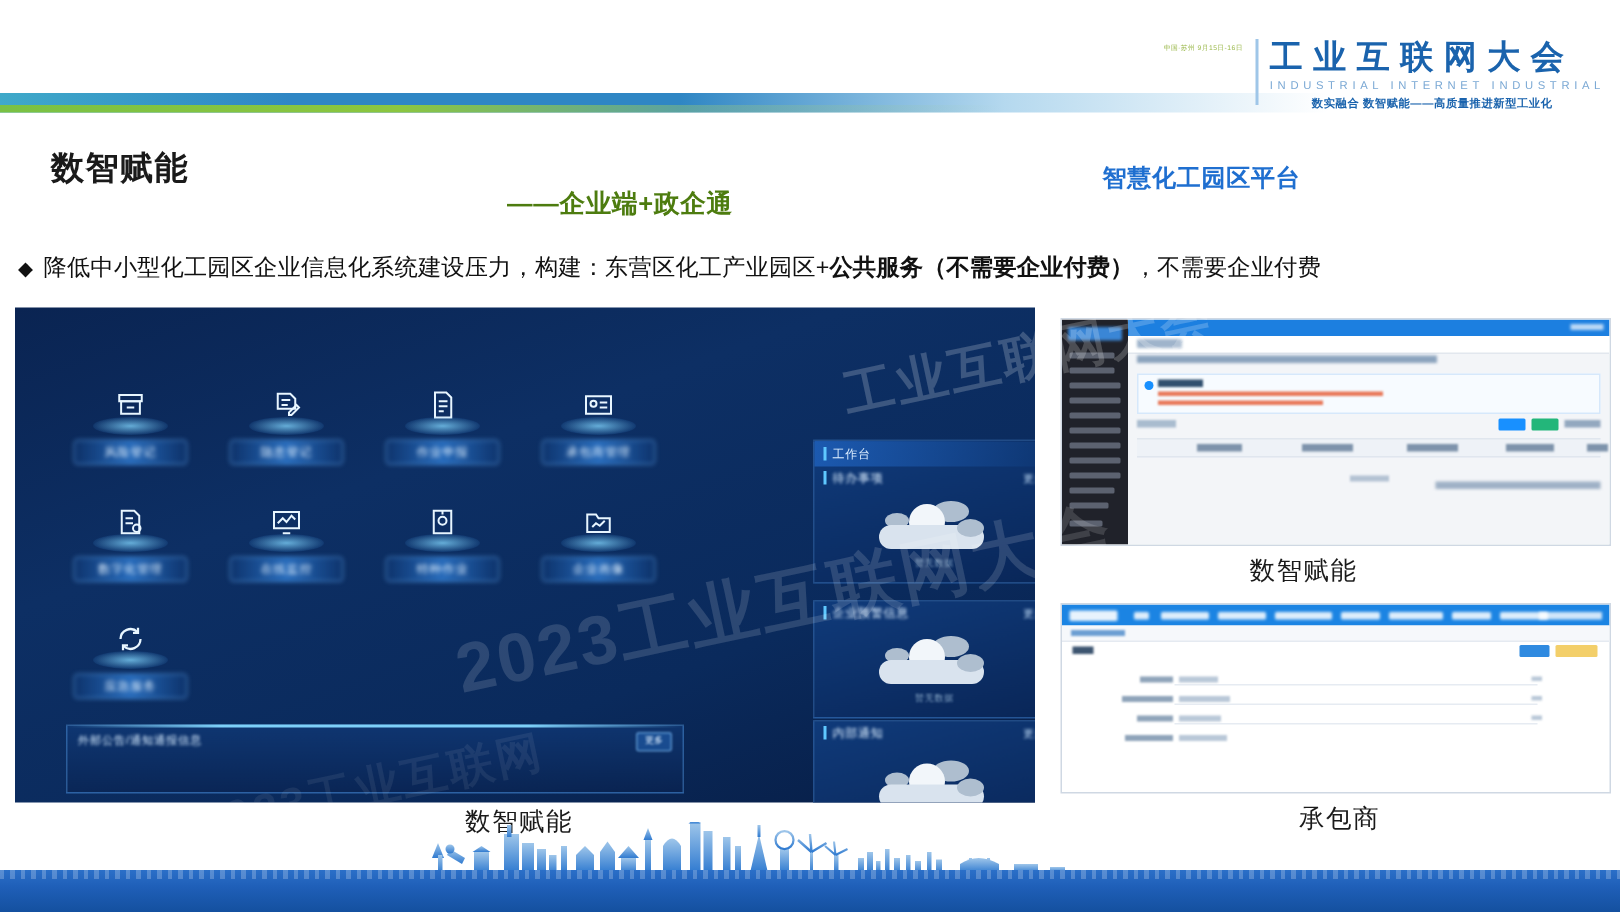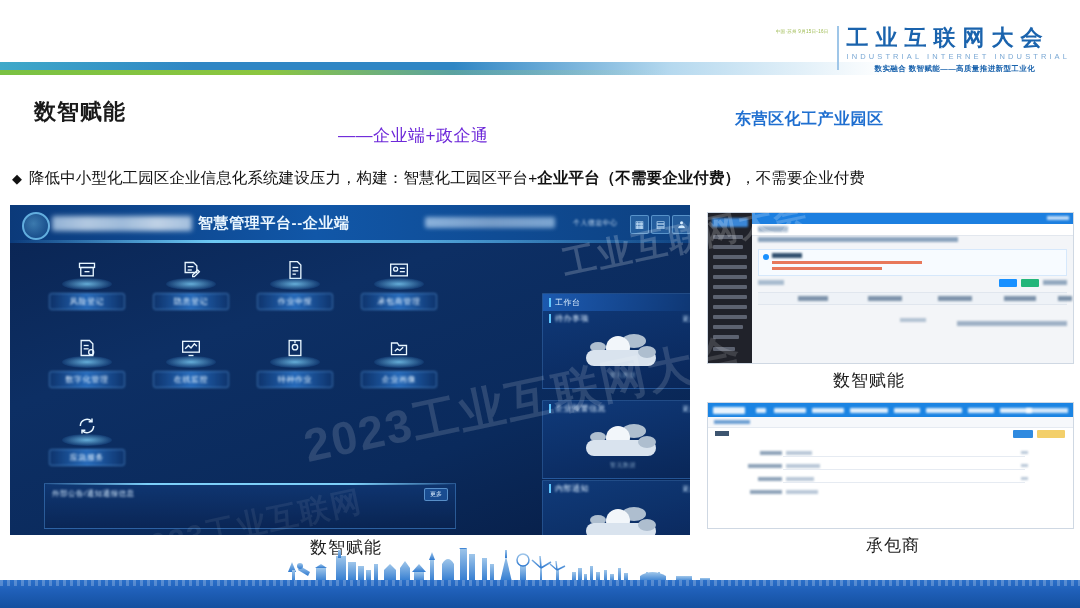--- a/index.html
+++ b/index.html
@@ -32,21 +32,21 @@
     line-height:34px;font-family:"DejaVu Sans",sans-serif;
   }
   #conf-year-sub{font-size:4.5px;color:#9ab84a;letter-spacing:.3px;margin-top:3px;white-space:nowrap;}
   #conf-divider{width:2px;height:44px;background:#9fc6e8;margin:0 8px;}
   #conf-cn{font-size:22px;font-weight:bold;color:#1a63ad;letter-spacing:7px;line-height:24px;white-space:nowrap;}
   #conf-en{font-size:7.5px;color:#7aa8d4;letter-spacing:3.1px;white-space:nowrap;margin-top:2px;}
   #conf-tag{font-size:7.5px;color:#1a63ad;letter-spacing:.4px;white-space:nowrap;margin-top:3px;font-weight:bold;padding-left:28px;}
 
   
   #section-label{position:absolute;left:34px;top:97px;font-size:22px;font-weight:bold;color:#1a1a1a;letter-spacing:1px;}
-  #subtitle-center{position:absolute;left:338px;top:124px;font-size:17px;font-weight:normal;color:#6d28d9;letter-spacing:.5px;white-space:nowrap;}
+  #subtitle-center{position:absolute;left:338px;top:124px;font-size:17px;font-weight:bold;color:#4d7c0f;letter-spacing:.5px;white-space:nowrap;}
   #park-label{position:absolute;left:735px;top:109px;font-size:16px;font-weight:bold;color:#1f6fd0;letter-spacing:.5px;white-space:nowrap;}
 
   
   #bullet-row{position:absolute;left:12px;top:168px;width:1060px;display:flex;align-items:baseline;}
   #bullet-marker{font-size:13px;color:#111;margin-right:7px;}
   #bullet-text{font-size:15.5px;color:#111;white-space:nowrap;letter-spacing:.1px;}
   #bullet-text b{font-weight:bold;}
 
   
   .wm{position:absolute;pointer-events:none;color:rgba(255,255,255,.14);
@@ -247,45 +247,30 @@
     <div style="display:flex;flex-direction:column;">
       <div id="conf-cn">工业互联网大会</div>
       <div id="conf-en">INDUSTRIAL INTERNET INDUSTRIAL</div>
       <div id="conf-tag">数实融合  数智赋能——高质量推进新型工业化</div>
     </div>
   </div>
 </div>
 
 <div id="section-label">数智赋能</div>
 <div id="subtitle-center">——企业端+政企通</div>
-<div id="park-label">东营区化工产业园区</div>
+<div id="park-label">智慧化工园区平台</div>
 
 <div id="bullet-row">
   <span id="bullet-marker">◆</span>
-  <span id="bullet-text"><span>降低中小型化工园区企业信息化系统建设压力，构建：智慧化工园区平台+</span><b>企业平台（不需要企业付费）</b><span>，不需要企业付费</span></span>
+  <span id="bullet-text"><span>降低中小型化工园区企业信息化系统建设压力，构建：东营区化工产业园区+</span><b>公共服务（不需要企业付费）</b><span>，不需要企业付费</span></span>
 </div>
 
 <div id="app-left">
   <div id="app-left-inner">
 
-    <div id="app-topbar">
-      <div id="app-logo-circle"></div>
-      <div id="app-logo-blur"></div>
-      <div id="app-title">智慧管理平台--企业端</div>
-      <div id="app-tb-blur"></div>
-      <div id="app-tb-text">个人信息中心</div>
-      <div class="tb-icon" id="tb-icon-grid">▦</div>
-      <div class="tb-icon" id="tb-icon-msg">▤</div>
-      <div class="tb-icon" id="tb-icon-user">
-        <svg width="9" height="9" viewBox="0 0 24 24" fill="#cfe9ff">
-            <circle cx="12" cy="7" r="4"></circle>
-            <path d="M3 22c0-5 4-8 9-8s9 3 9 8z"></path>
-          </svg>
-      </div>
-    </div>
 
     <div id="app-grid">
       <div class="app-tile" style="left:0px;top:0px;">
         <div class="tile-glyph">
             <svg width="22" height="20" viewBox="0 0 24 24" fill="none" stroke="#e8f6ff" stroke-width="1.6">
               <rect x="3" y="4" width="18" height="5"></rect>
               <rect x="4.5" y="9" width="15" height="10"></rect>
               <line x1="9" y1="14" x2="15" y2="14"></line>
             </svg>
             <div class="tile-base"></div>

